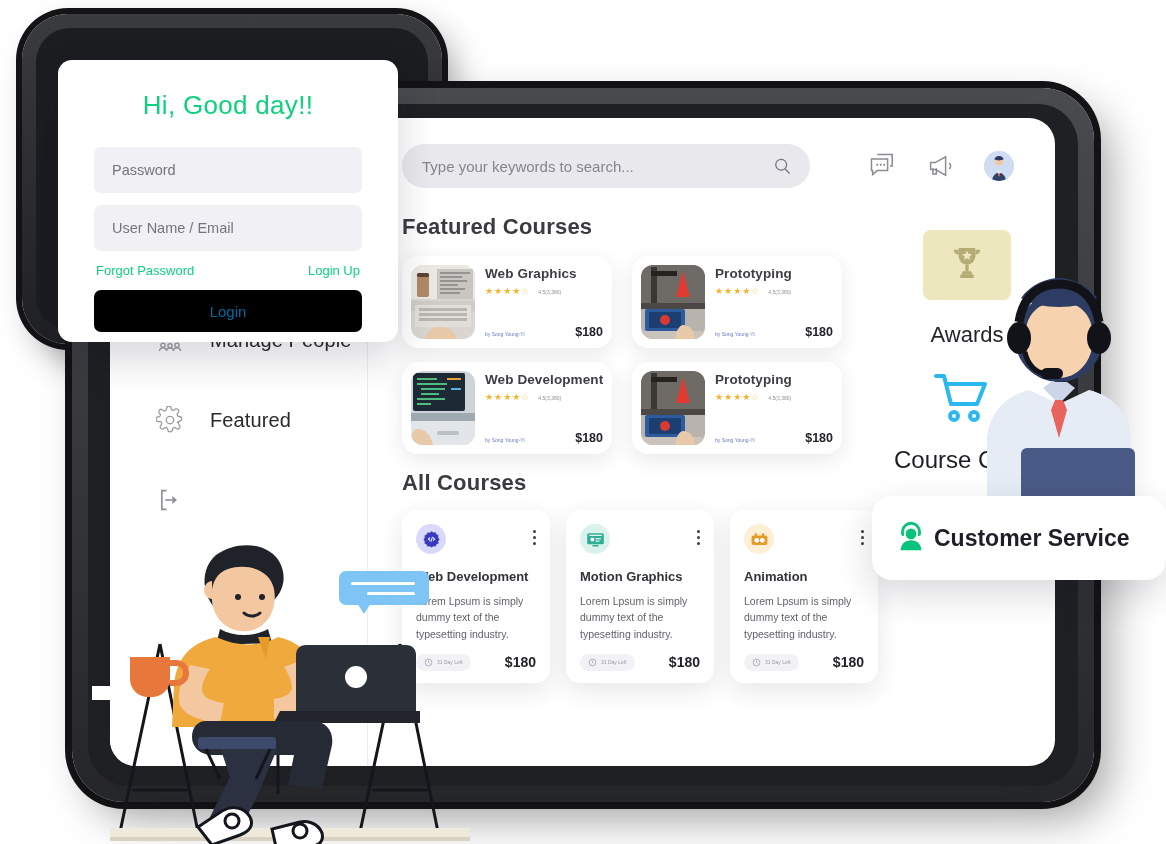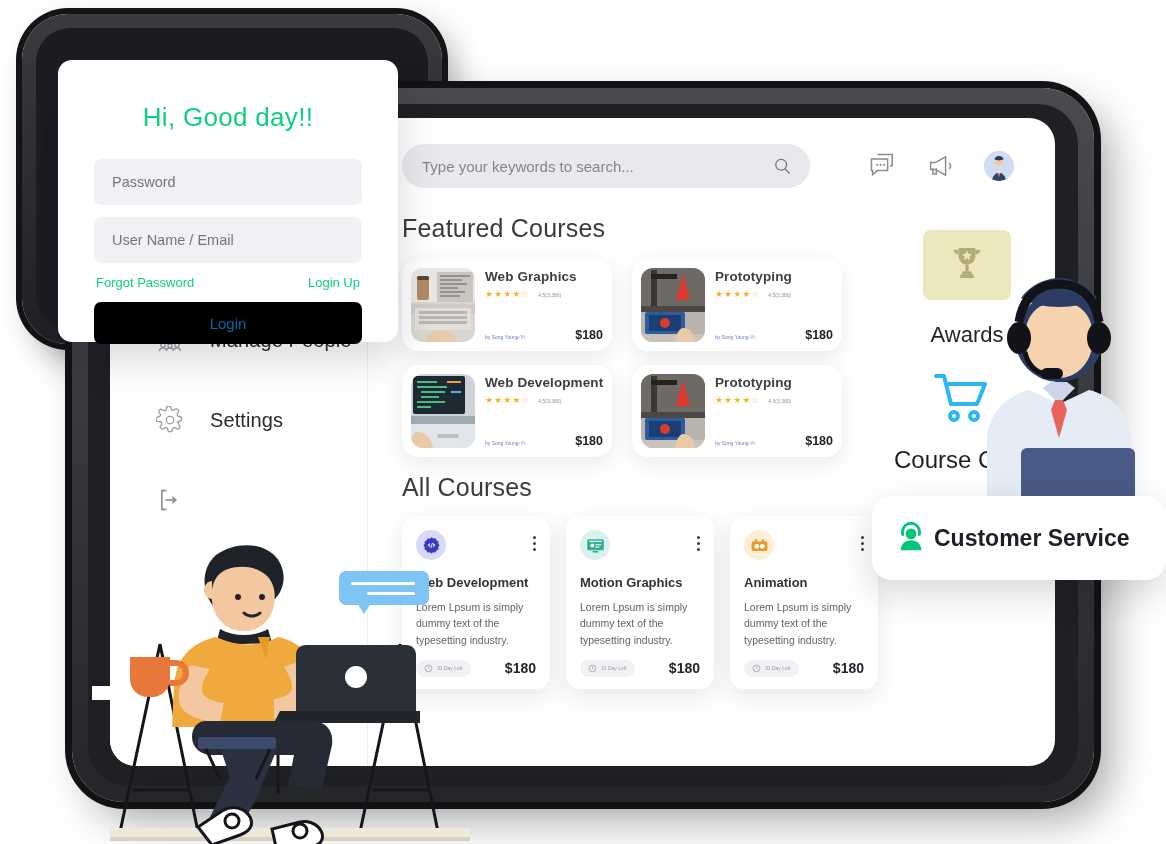--- a/index.html
+++ b/index.html
@@ -49,21 +49,21 @@
   .search input{
     border:0;outline:0;background:transparent;flex:1;font-size:15px;color:#4a4a50;
     font-family:"Liberation Sans", sans-serif;
   }
   .search input::placeholder{color:#84848c;}
   .topbar-icons{display:flex;align-items:center;gap:28px;margin-left:58px;}
   .tb-ico{color:#8b8b94;display:flex;align-items:center;}
   .avatar{width:30px;height:30px;border-radius:50%;overflow:hidden;
     background:#cfdcf2;position:relative;flex:0 0 30px;}
 
-  .sec-title{font-size:25px;font-weight:normal;color:#3a3a40;letter-spacing:.2px;
+  .sec-title{font-size:22px;font-weight:bold;color:#3a3a40;letter-spacing:.2px;
     padding-left:34px;margin-top:26px;}
   .sec-title.all{margin-top:16px;}
 
   
   .feat-grid{display:grid;grid-template-columns:210px 210px;gap:14px 20px;
     padding:16px 0 0 34px;}
   .fcard{background:#fff;border-radius:16px;box-shadow:0 6px 20px rgba(35,35,60,.10);
     padding:9px;display:flex;gap:10px;box-sizing:border-box;height:92px;}
   .fthumb{width:64px;height:74px;flex:0 0 64px;border-radius:12px;overflow:hidden;position:relative;}
   .fbody{flex:1;min-width:0;display:flex;flex-direction:column;}
@@ -92,21 +92,21 @@
   .ac-foot{display:flex;align-items:center;justify-content:space-between;margin-top:12px;}
   .chip{display:flex;align-items:center;gap:4px;background:#f2f2f6;border-radius:12px;
     padding:4px 8px;}
   .chip span{font-size:5px;color:#9a9aa4;white-space:nowrap;}
   .ac-price{font-size:14px;font-weight:bold;color:#22222a;}
 
   
   .login{
     position:absolute;left:58px;top:60px;width:340px;height:282px;background:#fff;
     border-radius:14px;box-shadow:0 16px 40px rgba(20,20,40,.17);
-    padding:16px 36px;box-sizing:border-box;
+    padding:4px 36px;box-sizing:border-box;
   }
   .login h1{font-size:26px;color:#0fd17d;font-weight:normal;text-align:center;
     margin:26px 0 26px 0;letter-spacing:.3px;}
   .lfield{height:46px;background:#f1f1f5;border-radius:7px;display:flex;align-items:center;
     padding:0 16px;margin-bottom:12px;box-sizing:border-box;}
   .lfield input{border:0;outline:0;background:transparent;width:100%;font-size:14.5px;
     color:#4a4a52;font-family:"Liberation Sans", sans-serif;}
   .lfield input::placeholder{color:#74747e;}
   .lrow{display:flex;align-items:center;justify-content:space-between;margin:8px 2px 12px 2px;}
   .llink{font-size:13px;color:#0fd17d;text-decoration:none;}
@@ -197,21 +197,21 @@
           <span class="nav-label">Manage People</span>
         </div>
 
         <div class="nav-item">
           <span class="nav-ico">
             <svg width="28" height="28" viewBox="0 0 24 24" fill="none" stroke="currentColor" stroke-width="1.1">
               <circle cx="12" cy="12" r="3.2"></circle>
               <path d="M19.4 14.2a1.6 1.6 0 00.3 1.8l.1.1a2 2 0 11-2.8 2.8l-.1-.1a1.6 1.6 0 00-1.8-.3 1.6 1.6 0 00-1 1.5v.2a2 2 0 11-4 0v-.1a1.6 1.6 0 00-1-1.5 1.6 1.6 0 00-1.8.3l-.1.1a2 2 0 11-2.8-2.8l.1-.1a1.6 1.6 0 00.3-1.8 1.6 1.6 0 00-1.5-1H2a2 2 0 110-4h.1a1.6 1.6 0 001.5-1 1.6 1.6 0 00-.3-1.8l-.1-.1a2 2 0 112.8-2.8l.1.1a1.6 1.6 0 001.8.3h.1a1.6 1.6 0 001-1.5V2a2 2 0 114 0v.1a1.6 1.6 0 001 1.5 1.6 1.6 0 001.8-.3l.1-.1a2 2 0 112.8 2.8l-.1.1a1.6 1.6 0 00-.3 1.8v.1a1.6 1.6 0 001.5 1h.2a2 2 0 110 4h-.1a1.6 1.6 0 00-1.5 1z"></path>
             </svg>
           </span>
-          <span class="nav-label">Settings</span>
+          <span class="nav-label">Featured</span>
         </div>
 
         <div class="nav-item">
           <span class="nav-ico">
             <svg width="28" height="28" viewBox="0 0 24 24" fill="none" stroke="#8e8e98" stroke-width="1.4">
               <path d="M9 4H5v16h4"></path>
                 <path d="M14 12H8"></path>
                 <path d="M18 12l-4-3.4v6.8L18 12z" fill="#8e8e98" stroke="none"></path>
             </svg>
           </span>

